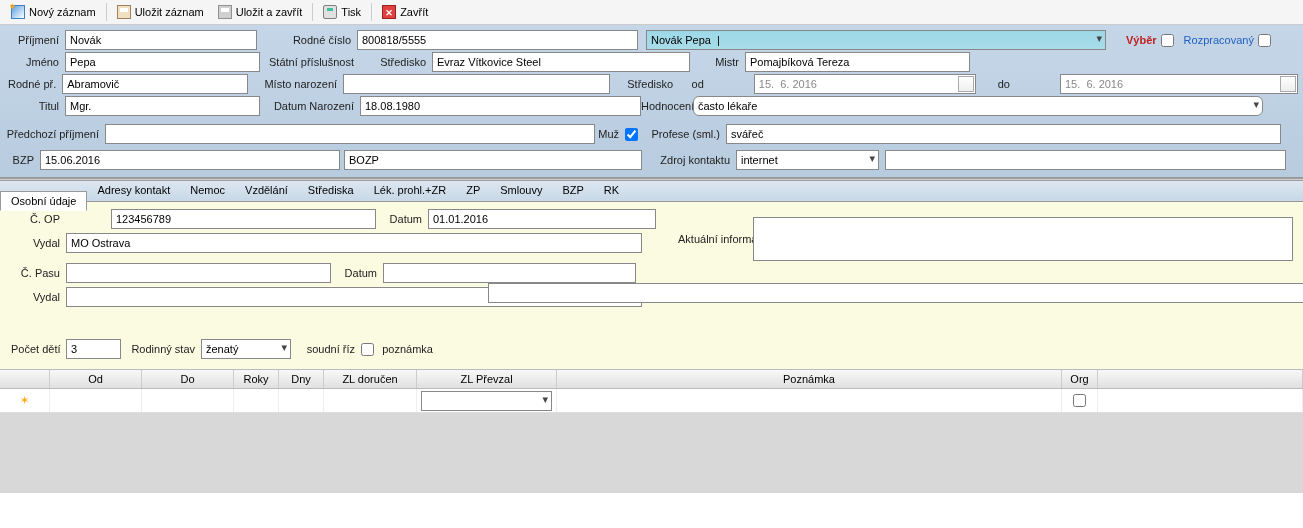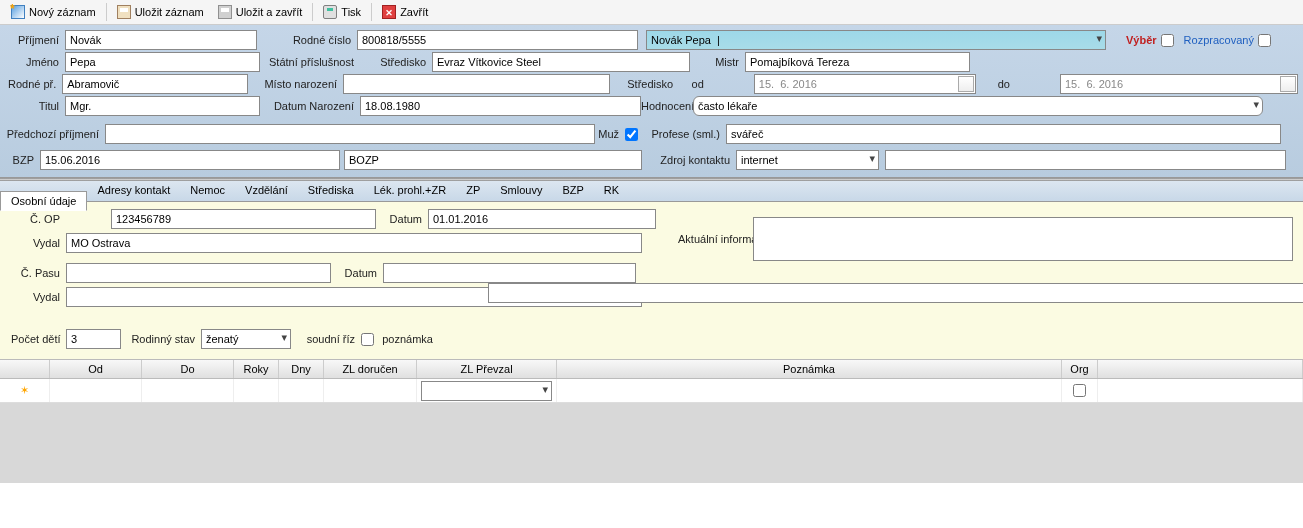--- a/index.html
+++ b/index.html
@@ -187,21 +187,21 @@
     <div class="mid-row" style="margin-top:6px">
       <span class="lbl" style="width:55px">Č. Pasu</span>
       <input type="text" style="width: 265px;" value="">
       <span class="lbl" style="width:52px">Datum</span>
       <input type="text" style="width: 253px;" value="">
     </div>
     <div class="mid-row">
       <span class="lbl" style="width:55px">Vydal</span>
       <input type="text" style="width: 576px;" value="">
     </div>
-    <div class="mid-row" style="margin-top:18px">
+    <div class="mid-row" style="margin-top:28px">
       <span class="lbl" style="width:55px">Počet dětí</span>
       <input type="text" style="width: 55px;" value="3">
       <span class="lbl" style="width:80px">Rodinný stav</span>
       <div class="combo-wrap">
         <input type="text" style="width: 90px;" value="ženatý">
       </div>
       <span class="lbl" style="width:70px">soudní říz</span>
       <input type="checkbox" class="chk" style="">
       <span class="lbl" style="width:65px">poznámka</span>
     </div>

